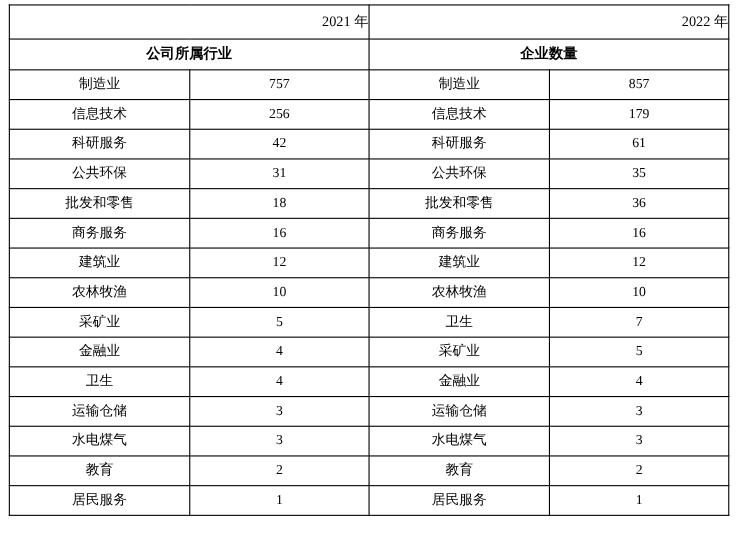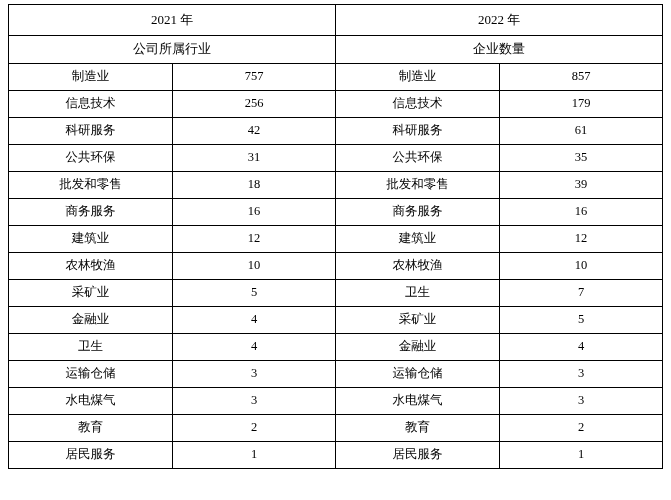--- a/index.html
+++ b/index.html
@@ -35,24 +35,26 @@
     font-size: 12.5px;
     line-height: 1.1;
     padding: 0;
     height: 26px;
     overflow: hidden;
     white-space: nowrap;
   }
   table.data-table tr.head-year td {
     height: 30px;
     font-size: 13px;
+    text-align: right;
   }
   table.data-table tr.head-label td {
     height: 27px;
     font-size: 13px;
+    font-weight: bold;
   }
   .col-cat { width: 164px; }
   .col-val { width: 163px; }
 </style>
 </head>
 <body>
 
 <div id="table-wrap">
   <table class="data-table">
     <colgroup>
@@ -92,21 +94,21 @@
       <tr>
         <td>公共环保</td>
         <td>31</td>
         <td>公共环保</td>
         <td>35</td>
       </tr>
       <tr>
         <td>批发和零售</td>
         <td>18</td>
         <td>批发和零售</td>
-        <td>39</td>
+        <td>36</td>
       </tr>
       <tr>
         <td>商务服务</td>
         <td>16</td>
         <td>商务服务</td>
         <td>16</td>
       </tr>
       <tr>
         <td>建筑业</td>
         <td>12</td>

